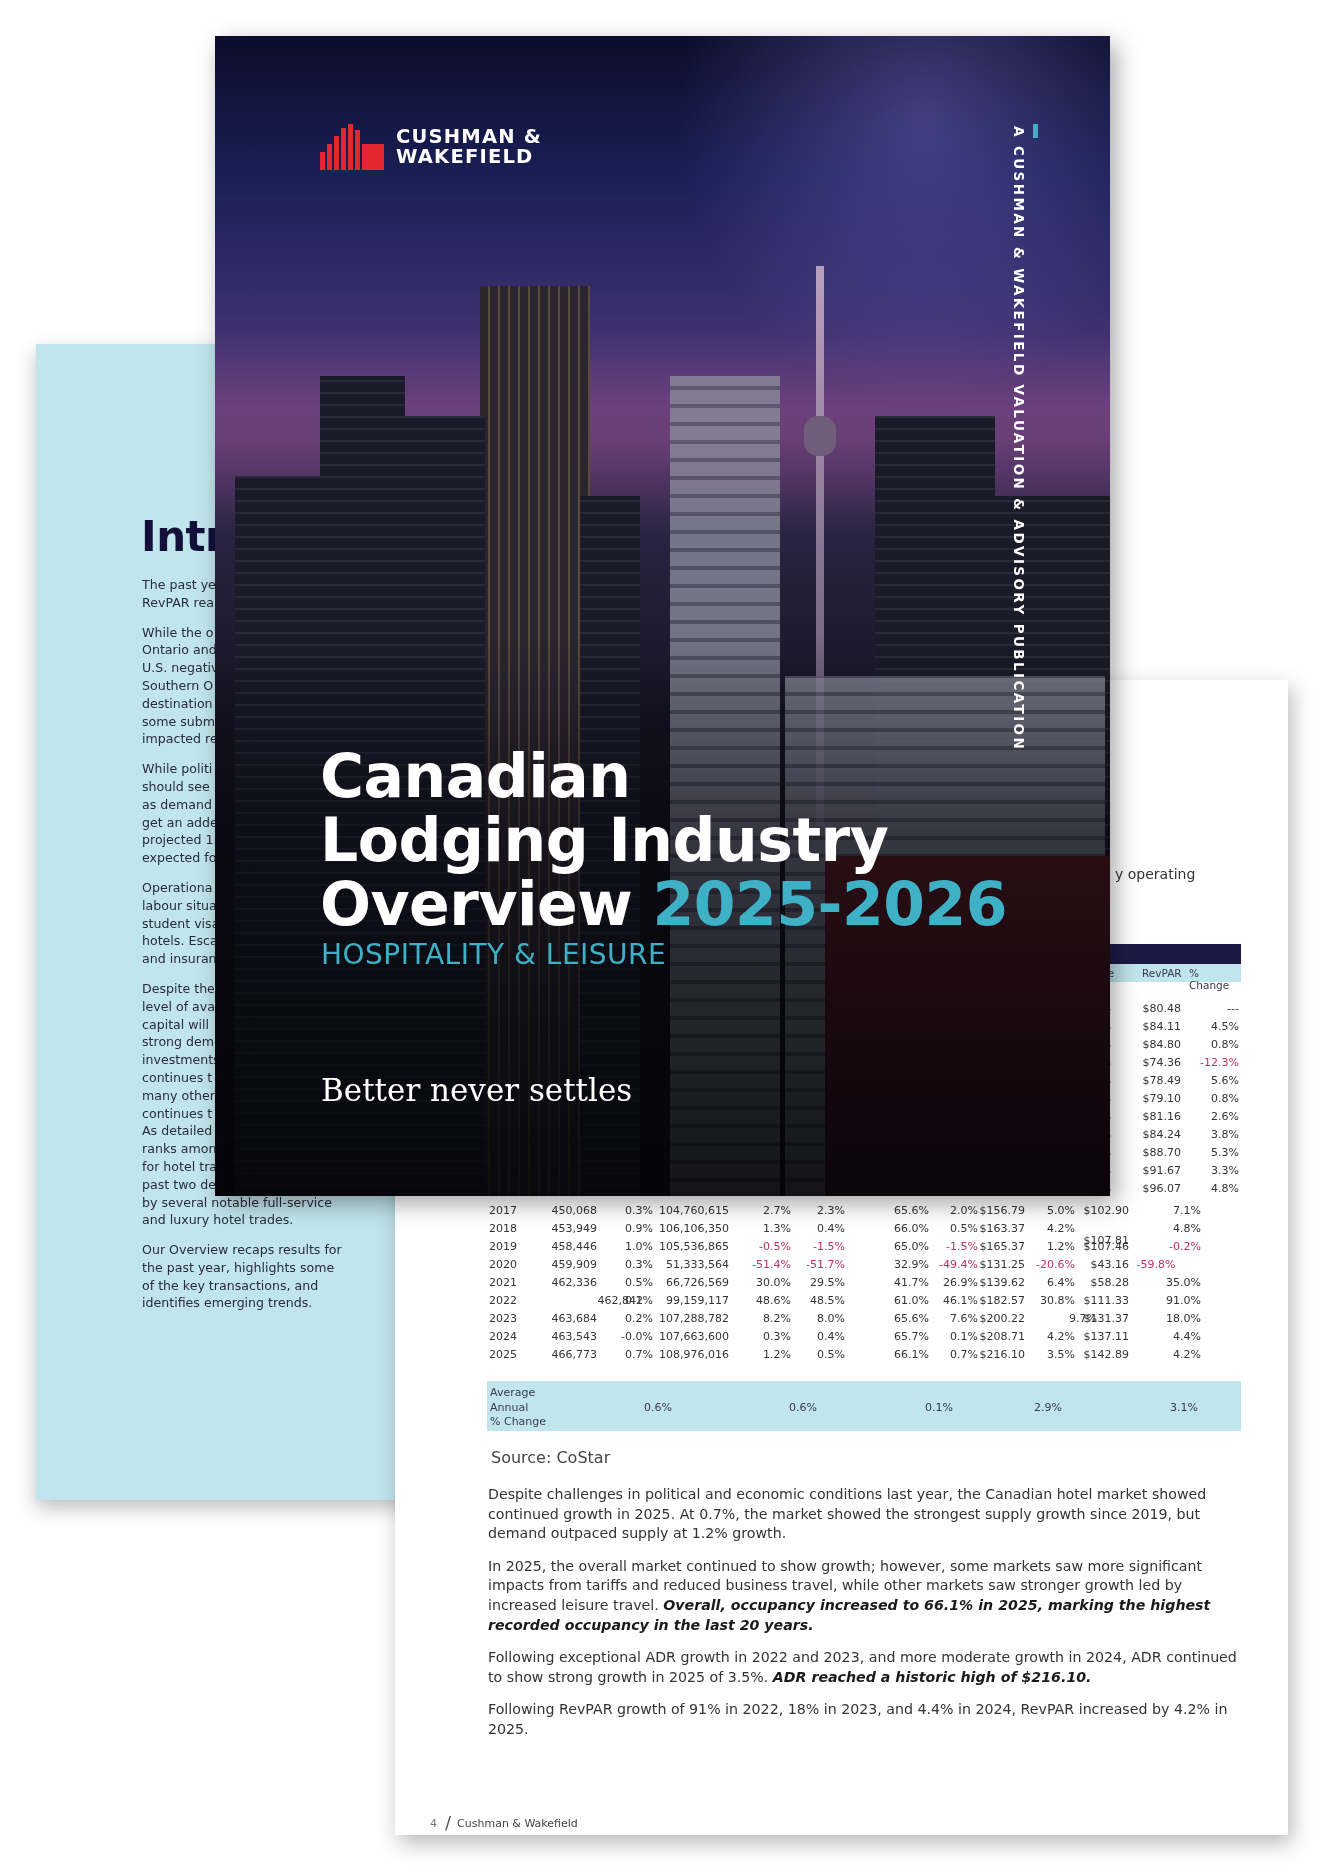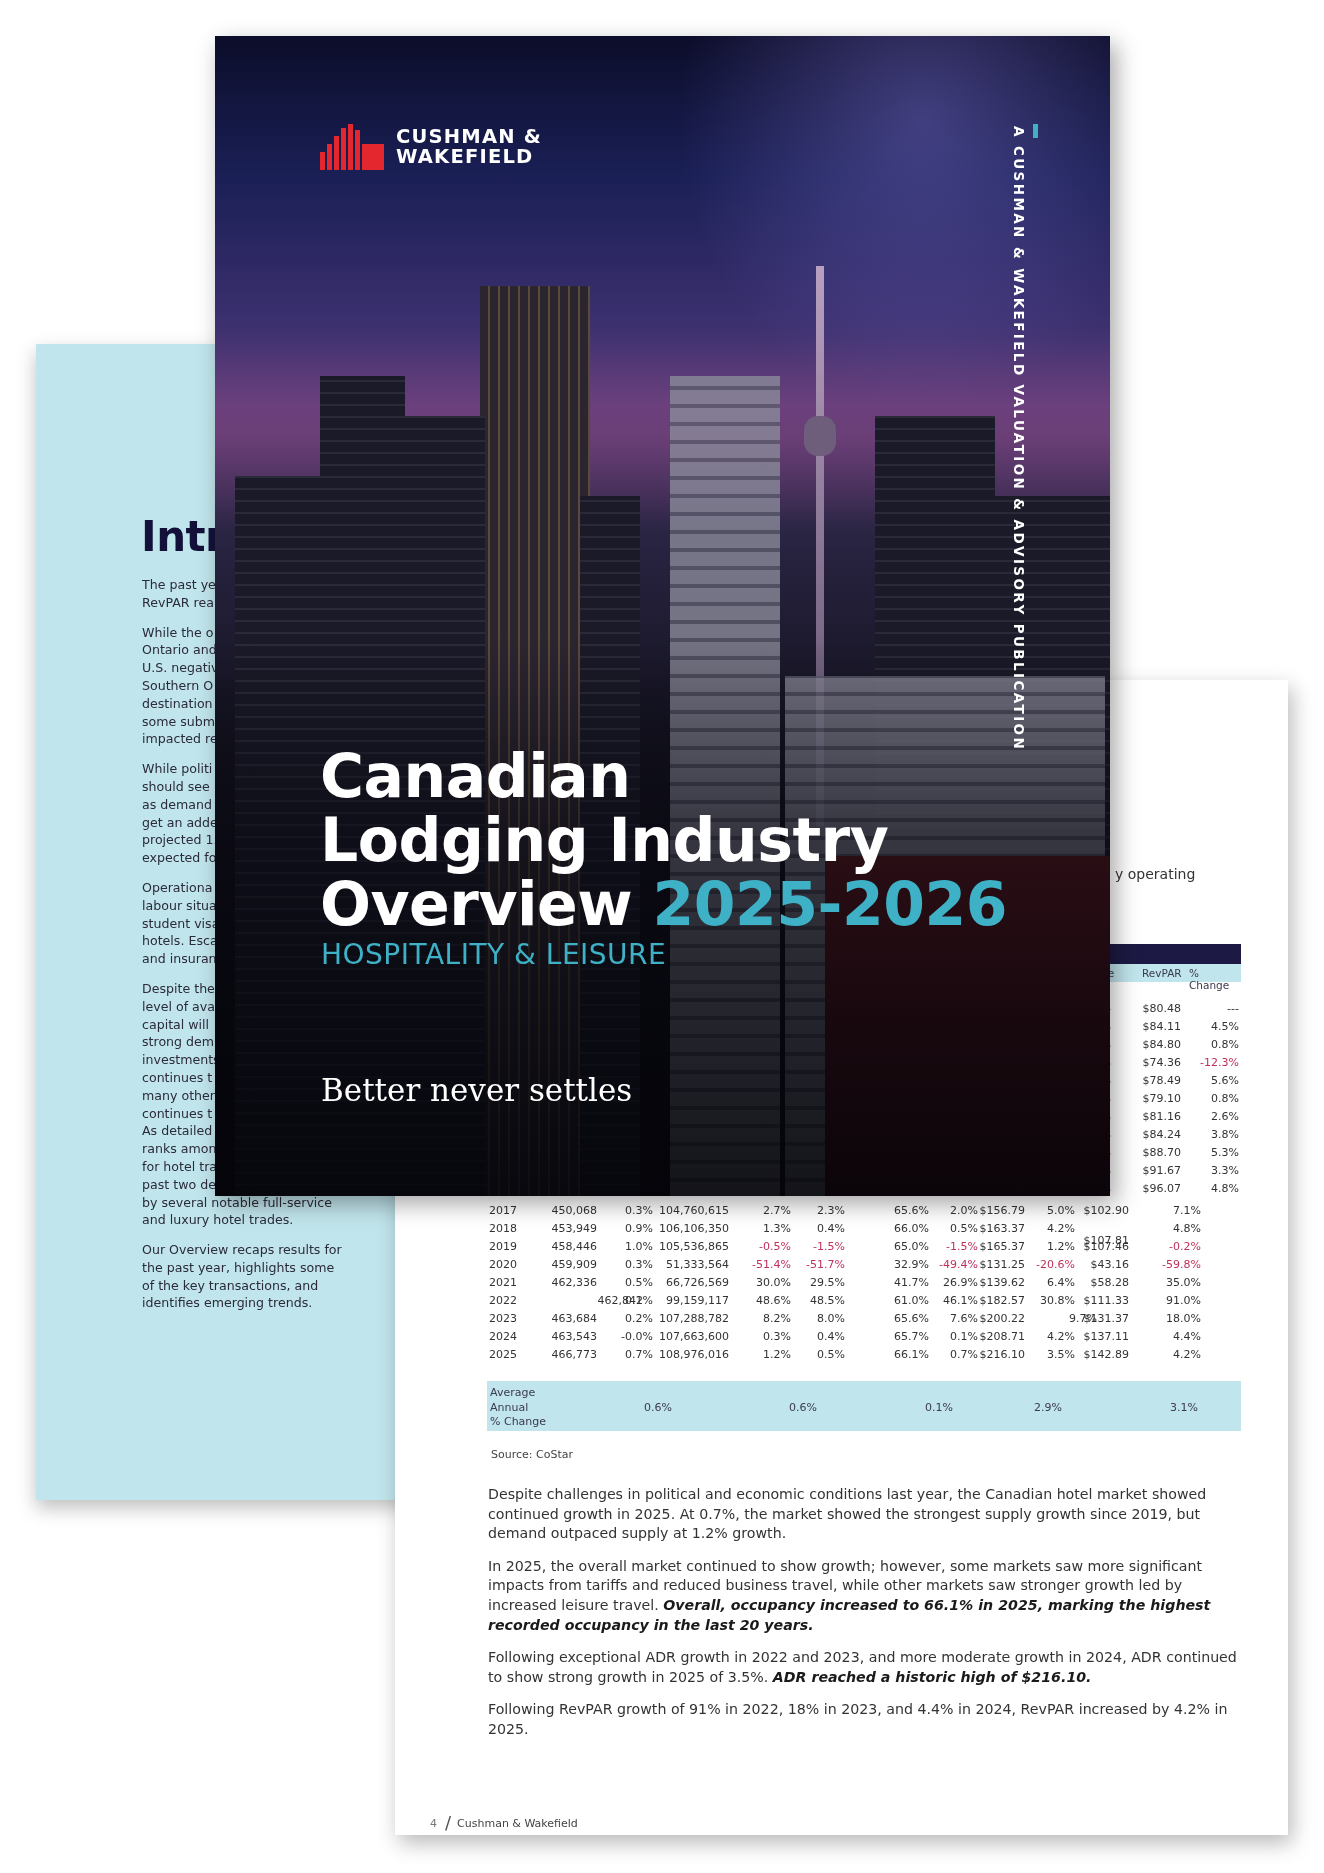--- a/index.html
+++ b/index.html
@@ -22,21 +22,21 @@
   .table-head-bar { position:absolute; left:92px; top:264px; width:754px; height:20px; background:#1c1a44; }
   .table-colhead { position:absolute; left:92px; top:284px; width:754px; height:18px; background:#c1e5ec; }
   .table-colhead span { position:absolute; top:3px; font-size:10.5px; color:#3a3a50; }
   .tbl { position:absolute; left:92px; width:754px; }
   .tbl .row { position:absolute; left:0; width:754px; height:18px; font-size:11px; color:#333; }
   .tbl .row span { position:absolute; top:2px; text-align:right; }
   .tbl .neg { color:#c0305a; }
   .avg-bar { position:absolute; left:92px; top:701px; width:754px; height:50px; background:#c1e5ec; font-size:11px; color:#3a3a50; }
   .avg-bar .lbl { position:absolute; left:3px; top:5px; line-height:14.5px; white-space:pre-line; }
   .avg-bar .v { position:absolute; top:20px; }
-  .source { position:absolute; left:96px; top:768px; font-size:11px; color:#444; }
+  .source { position:absolute; left:96px; top:768px; font-size:16px; color:#444; }
   .body-text { position:absolute; left:93px; top:805px; width:760px; font-size:14.2px; line-height:19.6px; color:#333; }
   .body-text p { margin:0 0 13px 0; }
   .body-text b { font-style:italic; font-weight:bold; color:#1a1a1a; }
   .footer { position:absolute; left:35px; top:1132px; font-size:11px; color:#444; }
   .footer .num { color:#777; margin-right:8px; }
   .footer .slash { font-size:18px; color:#555; margin-right:6px; vertical-align:-2px; }
 
   
   .cover { position:absolute; left:215px; top:36px; width:895px; height:1160px; overflow:hidden;
            box-shadow: 6px 8px 22px rgba(0,0,0,0.35);
@@ -231,21 +231,21 @@
         <span style="left: 20px; width: 90px;">459,909</span>
         <span style="left: 76px; width: 90px;">0.3%</span>
         <span style="left: 152px; width: 90px;">51,333,564</span>
         <span class="neg" style="left: 214px; width: 90px;">-51.4%</span>
         <span class="neg" style="left: 268px; width: 90px;">-51.7%</span>
         <span style="left: 352px; width: 90px;">32.9%</span>
         <span class="neg" style="left: 401px; width: 90px;">-49.4%</span>
         <span style="left: 448px; width: 90px;">$131.25</span>
         <span class="neg" style="left: 498px; width: 90px;">-20.6%</span>
         <span style="left: 552px; width: 90px;">$43.16</span>
-        <span class="neg" style="left: 624px; width: 90px;">-59.8%</span>
+        <span class="neg" style="left: 624px; width: 90px; text-align: center;">-59.8%</span>
       </div>
       <div class="row" style="top: 72px;">
         <span style="left: 2px; text-align: left;">2021</span>
         <span style="left: 20px; width: 90px;">462,336</span>
         <span style="left: 76px; width: 90px;">0.5%</span>
         <span style="left: 152px; width: 90px;">66,726,569</span>
         <span style="left: 214px; width: 90px;">30.0%</span>
         <span style="left: 268px; width: 90px;">29.5%</span>
         <span style="left: 352px; width: 90px;">41.7%</span>
         <span style="left: 401px; width: 90px;">26.9%</span>

